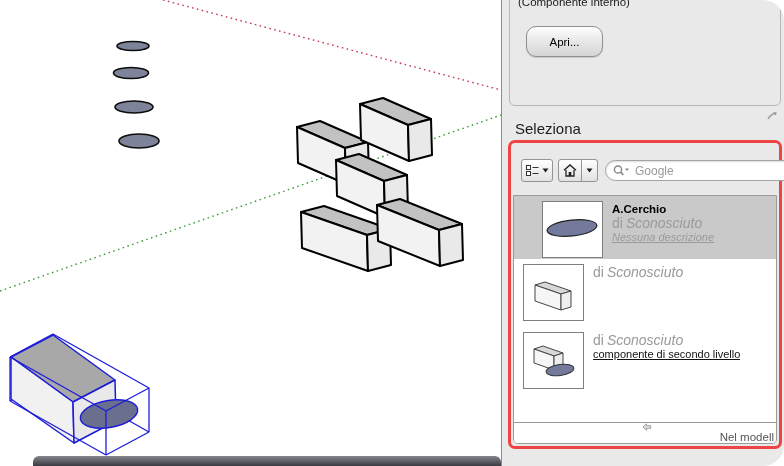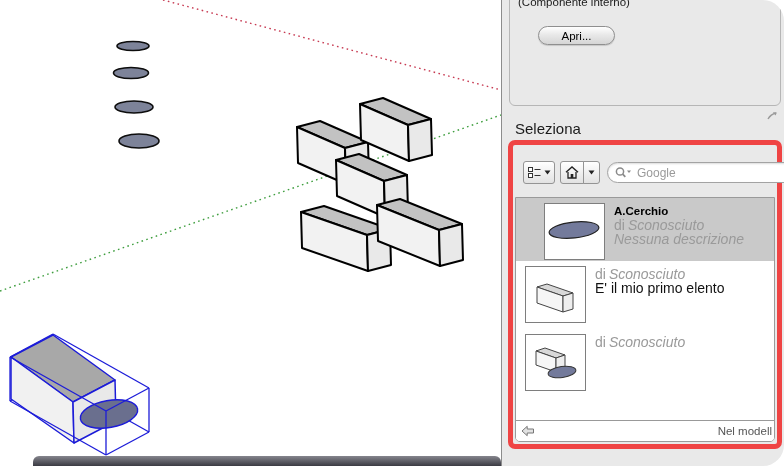--- a/index.html
+++ b/index.html
@@ -8,29 +8,29 @@
   
   #scene{position:absolute;left:0;top:0;}
   #dockbar{position:absolute;left:33px;top:456px;width:468px;height:10px;
            border-radius:6px 6px 0 0;background:linear-gradient(#85858d,#3a3a42);}
   
   .panel{position:absolute;left:501px;top:0;width:283px;height:466px;background:#e9e9e9;
          border-left:1px solid #8c8c8c;box-sizing:border-box;}
   .subpanel{position:absolute;left:7px;top:-18px;width:272px;height:124px;
             border:1px solid #b6b6b6;border-radius:6px;box-sizing:border-box;}
   .info-label{position:absolute;left:8px;top:13px;font-size:11.5px;color:#1a1a1a;}
-  .aqua-btn{position:absolute;left:28px;top:43px;width:77px;height:19px;
+  .aqua-btn{position:absolute;left:16px;top:43px;width:77px;height:31px;
             border:1px solid #8f8f8f;border-radius:10px;box-sizing:border-box;
             background:linear-gradient(#ffffff,#e9e9e9 45%,#d5d5d5);
             font-family:"Liberation Sans",sans-serif;font-size:11.5px;color:#000;
             text-align:center;line-height:16px;box-shadow:0 1px 1px rgba(0,0,0,.15);}
   .collapse{position:absolute;left:262px;top:108px;width:16px;height:14px;}
   .section-title{position:absolute;left:13px;top:120px;font-size:15px;color:#1a1a1a;}
   .outerbox{position:absolute;left:6px;top:140px;width:274px;height:309px;
-            border:5px solid #ef4444;border-radius:7px;box-sizing:border-box;}
+            border:3px solid #ef4444;border-radius:7px;box-sizing:border-box;}
   .toolbar{position:absolute;left:10px;top:16px;display:flex;align-items:center;width:290px;}
   .tbtn{height:23px;box-sizing:border-box;border:1px solid #949494;border-radius:3px;
         background:linear-gradient(#ffffff,#e2e2e2);display:flex;align-items:center;justify-content:center;}
   .btn-view{width:32px;gap:3px;}
   .grp{display:flex;margin-left:5px;}
   .btn-home{width:24px;border-radius:3px 0 0 3px;}
   .btn-homedd{width:17px;border-radius:0 3px 3px 0;margin-left:-1px;}
   .search{margin-left:7px;height:21px;flex:1 0 auto;min-width:196px;box-sizing:border-box;
           border:1px solid #a3a3a3;border-radius:11px;background:#fff;display:flex;
           align-items:center;padding-left:7px;box-shadow:inset 0 1px 2px rgba(0,0,0,.14);}
@@ -39,25 +39,25 @@
             border:1px solid #9a9a9a;border-radius:0 0 5px 5px;overflow:hidden;box-sizing:border-box;}
   .rows{position:absolute;left:0;right:0;top:0;bottom:21px;overflow:hidden;}
   .row{display:flex;height:68px;box-sizing:border-box;padding:5px 0 0 9px;}
   .row.selected{background:#c9c9c9;height:63px;padding-left:28px;}
   .thumb{background:#fff;border:1px solid #7e7e7e;flex:none;}
   .rowtext{margin-left:9px;padding-top:1px;overflow:hidden;white-space:nowrap;}
   .cname{font-weight:bold;font-size:11.5px;color:#000;line-height:14px;}
   .cauthor{font-size:14px;color:#9a9a9a;line-height:14px;}
   .cauthor .pref{margin-right:3px;}
   .cauthor .auth{font-style:italic;}
-  .cdesc{font-size:14px;color:#111;line-height:14px;}
+  .cdesc{font-size:11px;color:#111;line-height:14px;text-decoration:underline;}
   .cdesc.muted{color:#9a9a9a;font-style:italic;}
   .statusbar{position:absolute;left:0;right:0;bottom:0;height:21px;background:#fff;
              border-top:1px solid #999;display:flex;align-items:center;
-             padding:0 2px 0 5px;box-sizing:border-box;}
+             padding:0 2px 0 5px;box-sizing:border-box;flex-direction:column;}
   .statustext{margin-left:auto;font-size:11.5px;color:#555;white-space:nowrap;}
 </style>
 </head>
 <body>
 
 <div id="app">
 
   <svg id="scene" width="501" height="466">
       <line x1="163" y1="0" x2="501" y2="90" stroke="#c73a52" stroke-width="1.4" stroke-dasharray="1.6 3.4"></line>
       <line x1="0" y1="291" x2="501" y2="115" stroke="#3f9e3f" stroke-width="1.4" stroke-dasharray="1.6 3.4"></line>
@@ -176,32 +176,32 @@
               </div>
             </div>
             <div class="row">
               <svg width="59" height="55" class="thumb">
                 <polygon points="11,20 21,17 47,26 37,29" fill="#d8d8d8" stroke="#444" stroke-width="1" stroke-linejoin="round"></polygon>
                 <polygon points="11,20 37,29 37,45 11,36" fill="#f6f6f6" stroke="#444" stroke-width="1" stroke-linejoin="round"></polygon>
                 <polygon points="37,29 47,26 47,42 37,45" fill="#eeeeee" stroke="#444" stroke-width="1" stroke-linejoin="round"></polygon>
               </svg>
               <div class="rowtext">
                 <div class="cauthor"><span class="pref">di</span><span class="auth">Sconosciuto</span></div>
-                <div class="cdesc">E' il mio primo elento</div>
               </div>
             </div>
             <div class="row">
               <svg width="59" height="55" class="thumb">
                 <polygon points="10,16 19,13 39,20 30,23" fill="#d8d8d8" stroke="#444" stroke-width="1" stroke-linejoin="round"></polygon>
                 <polygon points="10,16 30,23 30,37 10,30" fill="#f6f6f6" stroke="#444" stroke-width="1" stroke-linejoin="round"></polygon>
                 <polygon points="30,23 39,20 39,34 30,37" fill="#eeeeee" stroke="#444" stroke-width="1" stroke-linejoin="round"></polygon>
                 <ellipse cx="36" cy="37" rx="14" ry="5.5" fill="#737a9b" stroke="#333" stroke-width="1" transform="rotate(-8 36 37)"></ellipse>
               </svg>
               <div class="rowtext">
                 <div class="cauthor"><span class="pref">di</span><span class="auth">Sconosciuto</span></div>
+                <div class="cdesc">componente di secondo livello</div>
               </div>
             </div>
           </div>
         <div class="statusbar">
           <svg width="14" height="12" viewBox="0 0 14 12">
             <path d="M1,6 L6.2,1.3 L6.2,4 L12.5,4 L12.5,8 L6.2,8 L6.2,10.7 Z" fill="#e2e2e2" stroke="#777" stroke-width="1"></path>
           </svg>
           <div class="statustext">Nel modell</div>
         </div>
       </div>

